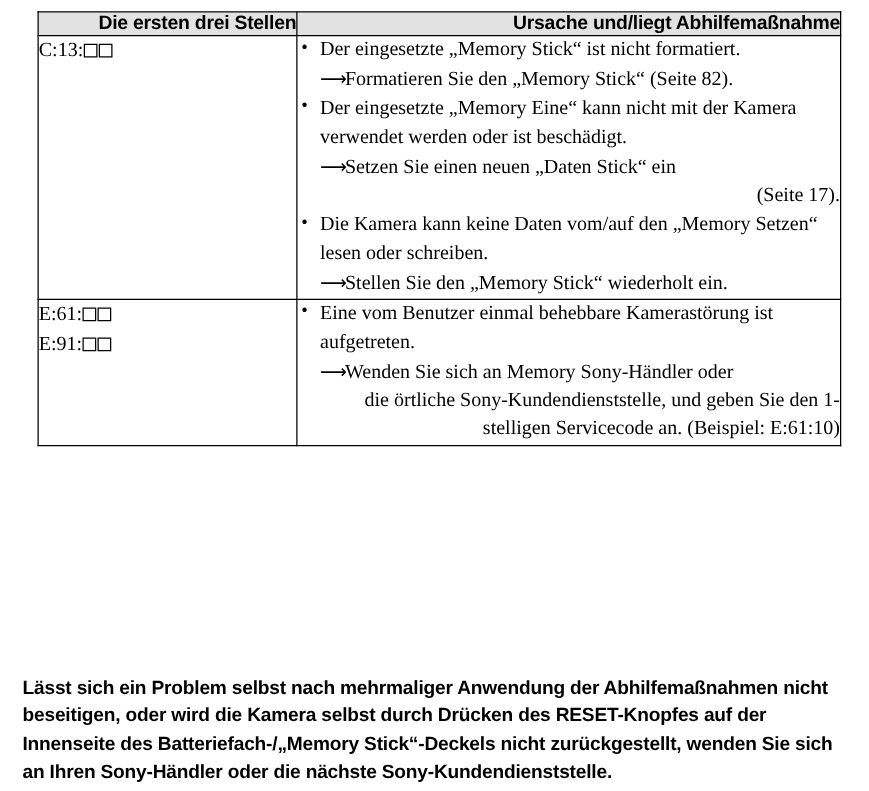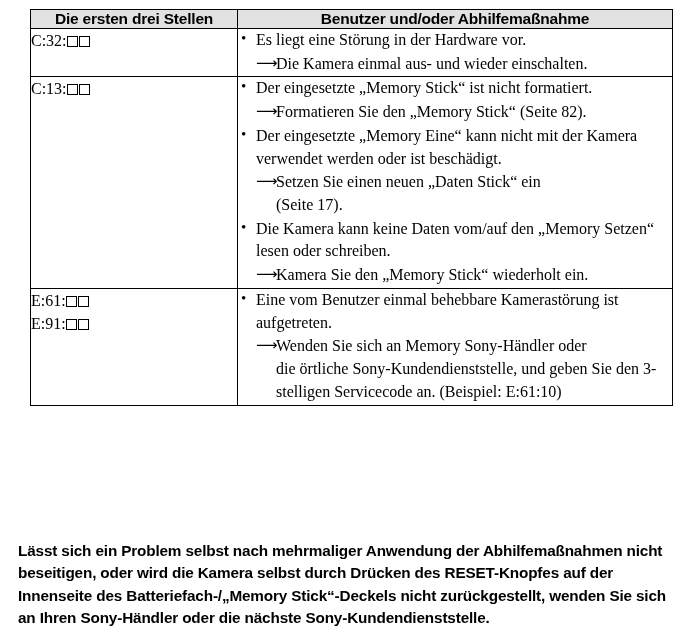--- a/index.html
+++ b/index.html
@@ -36,21 +36,21 @@
 
   
   .thead-cell {
     background: #e2e2e2;
     font-family: "Liberation Sans", sans-serif;
     font-weight: bold;
     font-size: 15.5px;
     letter-spacing: -0.2px;
     padding: 7px 0 8px 11px;
     white-space: nowrap;
-    text-align: center;
+    text-align: right;
   }
 
   
   .code-cell {
     padding: 10px 0 10px 12px;
     font-size: 16px;
     line-height: 1.45;
   }
   .code-line { white-space: nowrap; }
   .boxes { letter-spacing: 0px; }
@@ -89,21 +89,21 @@
     text-indent: 0;
   }
   .arrow-glyph {
     position: absolute;
     left: 18px;
     top: 0;
     font-family: "DejaVu Sans", sans-serif;
     font-size: 15px;
     letter-spacing: -1px;
   }
-  .arrow-item .cont { display: block; }
+  .arrow-item .cont { display: block; text-align: right; }
 
   
   .footer-note {
     position: absolute;
     left: 18px;
     top: 516px;
     width: 660px;
     font-family: "Liberation Sans", sans-serif;
     font-weight: bold;
     font-size: 15.3px;
@@ -116,52 +116,43 @@
 <body>
 
 <table class="error-table">
   <colgroup>
     <col class="col-code">
     <col class="col-cause">
   </colgroup>
   <thead>
     <tr>
       <th class="thead-cell">Die ersten drei Stellen</th>
-      <th class="thead-cell">Benutzer und/oder Abhilfemaßnahme</th>
+      <th class="thead-cell">Ursache und/liegt Abhilfemaßnahme</th>
     </tr>
   </thead>
   <tbody>
-      <tr>
-        <td class="code-cell">
-          <div class="code-line"><span>C:32:</span><span class="boxes"><span class="box-glyph"></span><span class="box-glyph"></span></span></div>
-        </td>
-        <td class="cause-cell">
-          <div class="bullet-item">Es liegt eine Störung in der Hardware vor.</div>
-          <div class="arrow-item"><span class="arrow-glyph">⟶</span><span>Die Kamera einmal aus- und wieder einschalten.</span></div>
-        </td>
-      </tr>
       <tr>
         <td class="code-cell">
           <div class="code-line"><span>C:13:</span><span class="boxes"><span class="box-glyph"></span><span class="box-glyph"></span></span></div>
         </td>
         <td class="cause-cell">
           <div class="bullet-item">Der eingesetzte „Memory Stick“ ist nicht formatiert.</div>
           <div class="arrow-item"><span class="arrow-glyph">⟶</span><span>Formatieren Sie den „Memory Stick“ (Seite 82).</span></div>
           <div class="bullet-item">Der eingesetzte „Memory Eine“ kann nicht mit der Kamera verwendet werden oder ist beschädigt.</div>
           <div class="arrow-item"><span class="arrow-glyph">⟶</span><span>Setzen Sie einen neuen „Daten Stick“ ein</span><span class="cont">(Seite 17).</span></div>
           <div class="bullet-item">Die Kamera kann keine Daten vom/auf den „Memory Setzen“ lesen oder schreiben.</div>
-          <div class="arrow-item"><span class="arrow-glyph">⟶</span><span>Kamera Sie den „Memory Stick“ wiederholt ein.</span></div>
+          <div class="arrow-item"><span class="arrow-glyph">⟶</span><span>Stellen Sie den „Memory Stick“ wiederholt ein.</span></div>
         </td>
       </tr>
       <tr>
         <td class="code-cell">
           <div class="code-line"><span>E:61:</span><span class="boxes"><span class="box-glyph"></span><span class="box-glyph"></span></span></div>
           <div class="code-line"><span>E:91:</span><span class="boxes"><span class="box-glyph"></span><span class="box-glyph"></span></span></div>
         </td>
         <td class="cause-cell">
           <div class="bullet-item">Eine vom Benutzer einmal behebbare Kamerastörung ist aufgetreten.</div>
-          <div class="arrow-item"><span class="arrow-glyph">⟶</span><span>Wenden Sie sich an Memory Sony-Händler oder</span><span class="cont">die örtliche Sony-Kundendienststelle, und geben Sie den 3-stelligen Servicecode an. (Beispiel: E:61:10)</span></div>
+          <div class="arrow-item"><span class="arrow-glyph">⟶</span><span>Wenden Sie sich an Memory Sony-Händler oder</span><span class="cont">die örtliche Sony-Kundendienststelle, und geben Sie den 1-stelligen Servicecode an. (Beispiel: E:61:10)</span></div>
         </td>
       </tr>
     </tbody>
 </table>
 
 <p class="footer-note">Lässt sich ein Problem selbst nach mehrmaliger Anwendung der Abhilfemaßnahmen nicht beseitigen, oder wird die Kamera selbst durch Drücken des RESET-Knopfes auf der Innenseite des Batteriefach-/„Memory Stick“-Deckels nicht zurückgestellt, wenden Sie sich an Ihren Sony-Händler oder die nächste Sony-Kundendienststelle.</p>
 
 </body></html>

